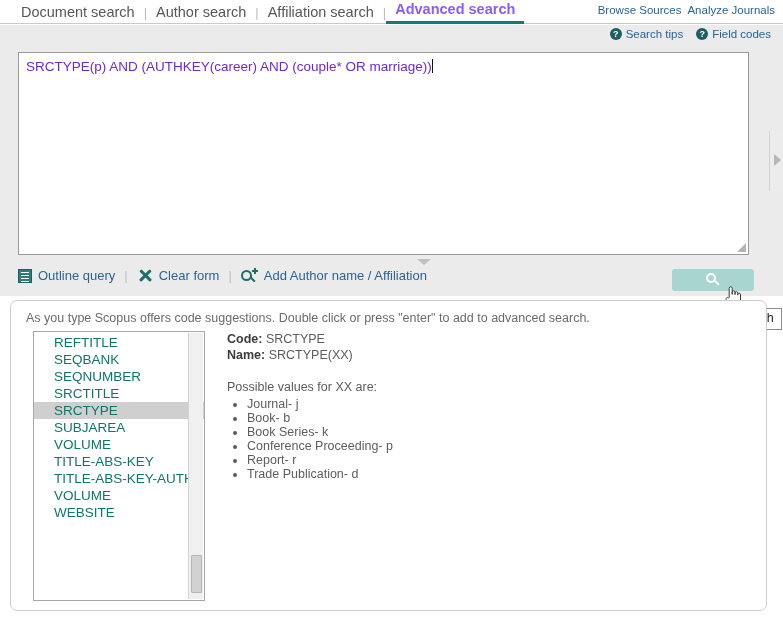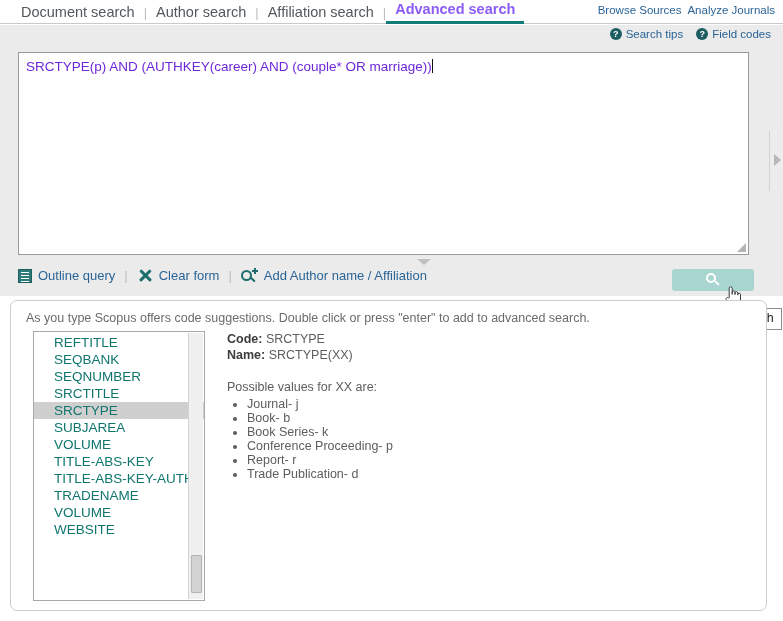--- a/index.html
+++ b/index.html
@@ -280,21 +280,20 @@
       <ul>
         <li>REFTITLE</li>
         <li>SEQBANK</li>
         <li>SEQNUMBER</li>
         <li>SRCTITLE</li>
         <li class="selected">SRCTYPE</li>
         <li>SUBJAREA</li>
         <li>VOLUME</li>
         <li>TITLE-ABS-KEY</li>
         <li>TITLE-ABS-KEY-AUTH</li>
-        <li>TRADENAME</li>
         <li>VOLUME</li>
         <li>WEBSITE</li>
       </ul>
       <div class="list-scroll">
         <div class="list-thumb"></div>
       </div>
     </div>
 
     <div class="info">
       <div class="kv">

